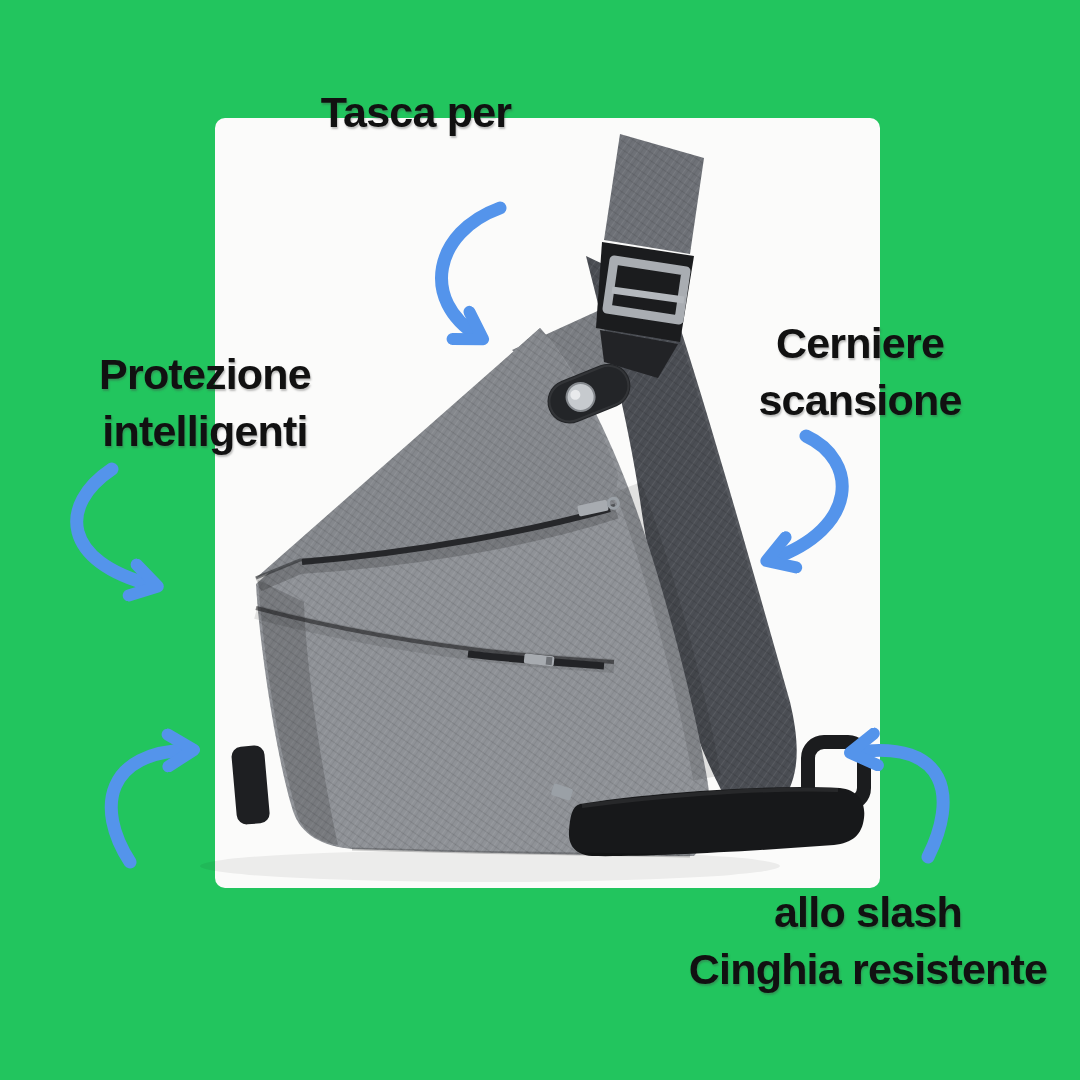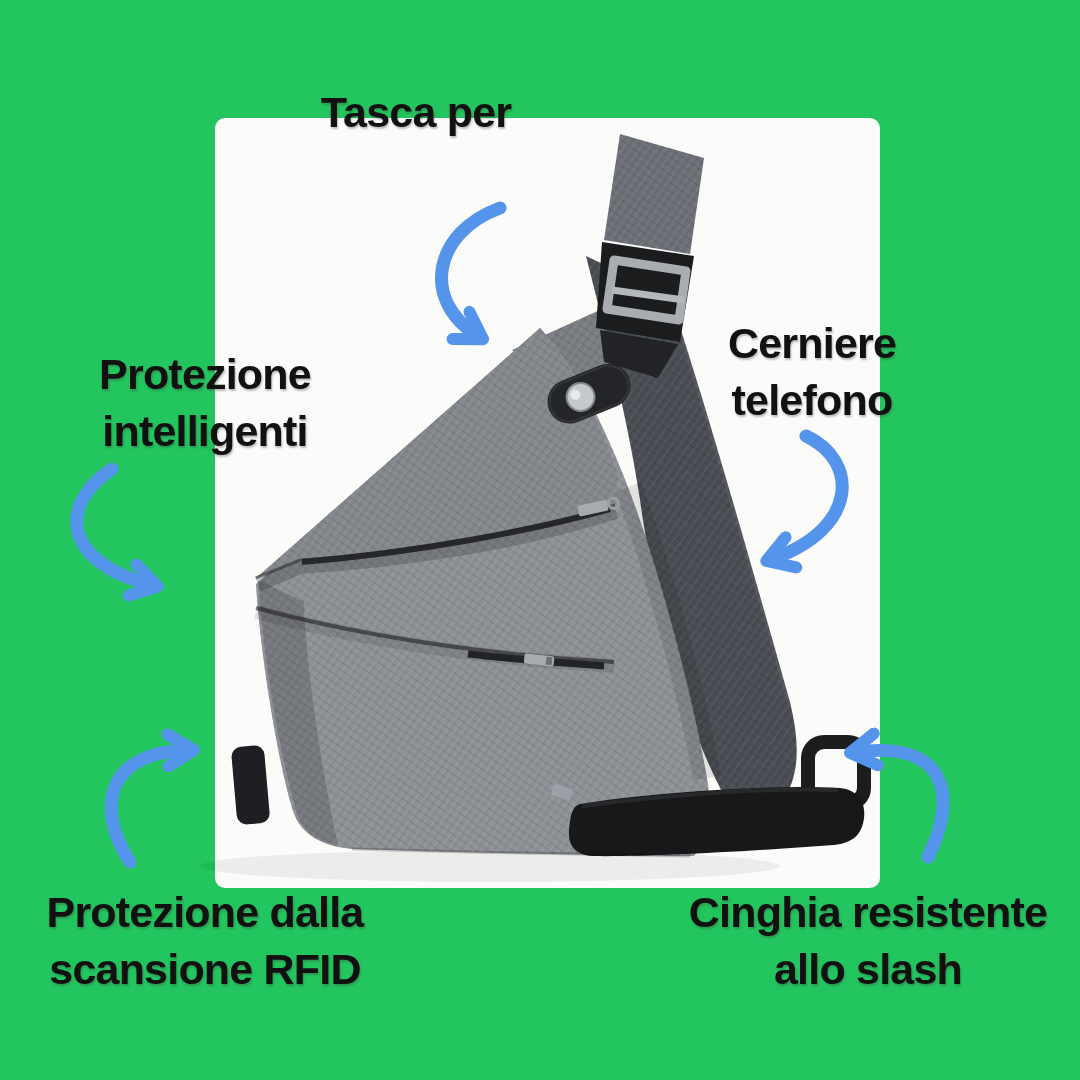--- a/index.html
+++ b/index.html
@@ -117,28 +117,24 @@
 
   <div class="label" style="left:416px;top:84px">
     <span class="line">Tasca per</span>
   </div>
 
   <div class="label" style="left:205px;top:346px">
     <span class="line">Protezione</span>
     <span class="line">intelligenti</span>
   </div>
 
-  <div class="label" style="left:812px;top:315px">
+  <div class="label" style="left:860px;top:315px">
     <span class="line">Cerniere</span>
-    <span class="line">telefono</span>
+    <span class="line">scansione</span>
   </div>
 
-  <div class="label" style="left:205px;top:884px">
-    <span class="line">Protezione dalla</span>
-    <span class="line">scansione RFID</span>
-  </div>
 
   <div class="label" style="left:868px;top:884px">
+    <span class="line">allo slash</span>
     <span class="line">Cinghia resistente</span>
-    <span class="line">allo slash</span>
   </div>
 
 </div>
 
 </body></html>

